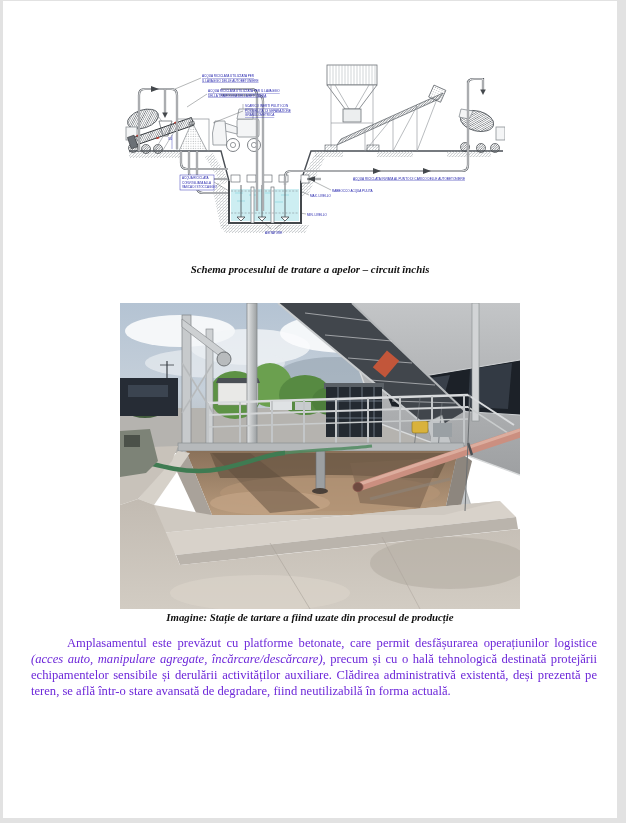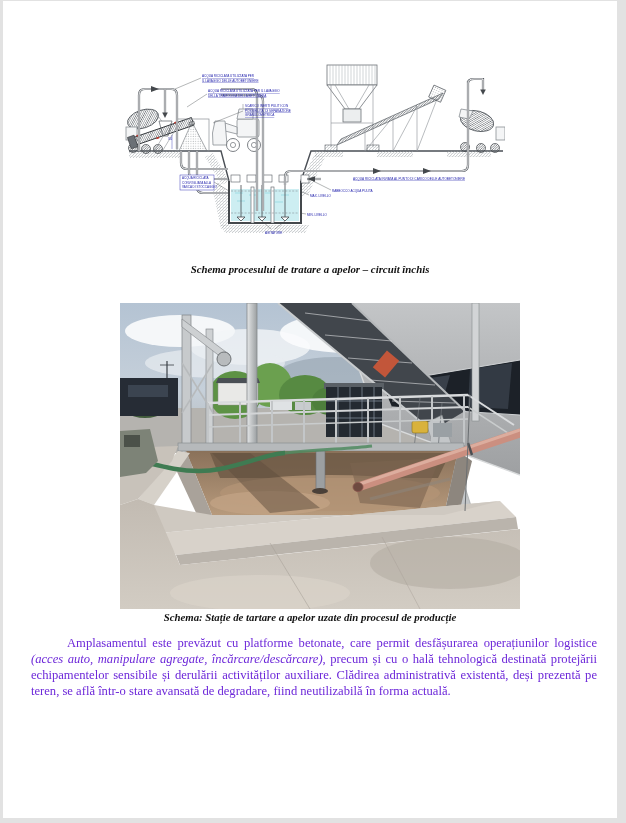--- a/index.html
+++ b/index.html
@@ -413,17 +413,17 @@
         <path d="M165,150 C200,146 230,146 252,143" stroke="#4f8a5f" stroke-width="3" fill="none" opacity="0.85"></path>
       </g>
 
       <g>
         <polygon points="0,128 30,126 38,158 26,170 0,174" fill="#7d8377"></polygon>
         <rect x="4" y="132" width="16" height="12" fill="#4b5149"></rect>
       </g>
     </svg>
   </div>
 
-  <p class="caption" id="cap2">Schema: Stație de tartare a apelor uzate din procesul de producție</p>
+  <p class="caption" id="cap2">Imagine: Stație de tartare a fiind uzate din procesul de producție</p>
 
   <p class="body-text"><span>Amplasamentul este prevăzut cu platforme betonate, care permit desfășurarea operațiunilor logistice </span><em>(acces auto, manipulare agregate, încărcare/descărcare)</em><span>, precum și cu o hală tehnologică destinată protejării echipamentelor sensibile și derulării activităților auxiliare. Clădirea administrativă existentă, deși prezentă pe teren, se află într-o stare avansată de degradare, fiind neutilizabilă în forma actuală.</span></p>
 
 </div>
 
 </body></html>

